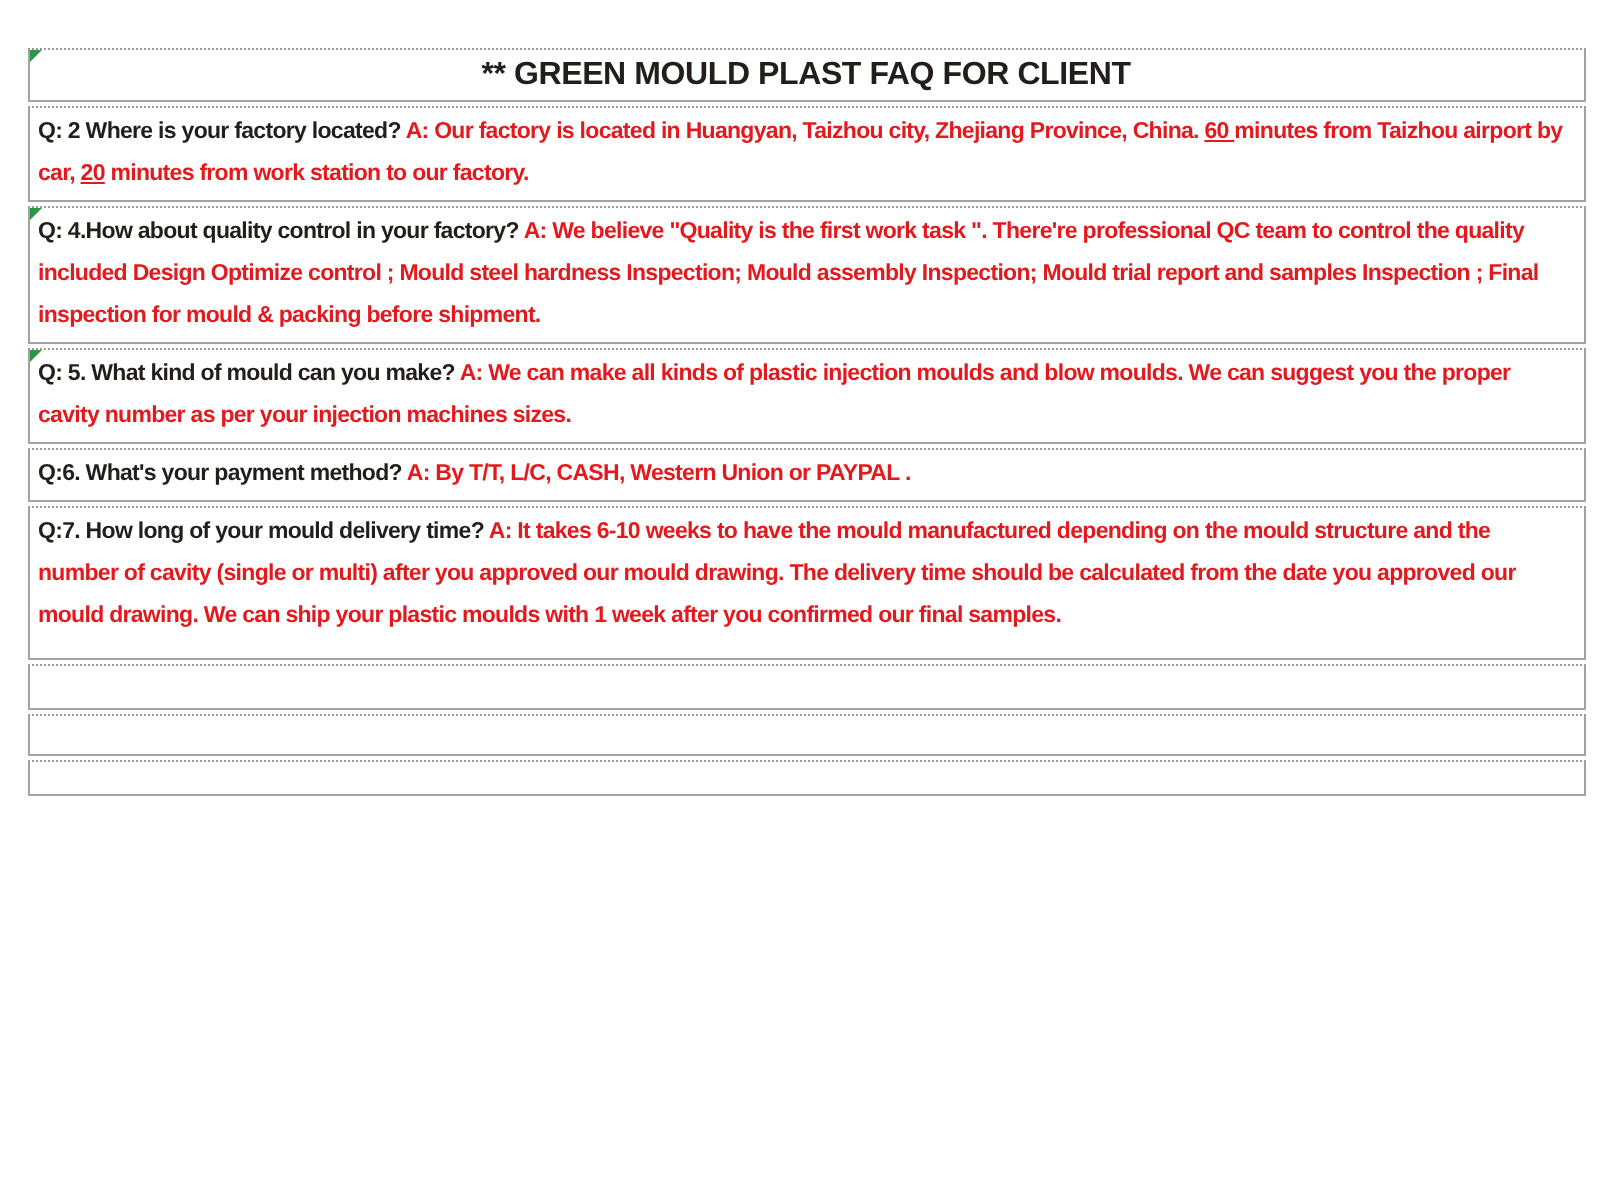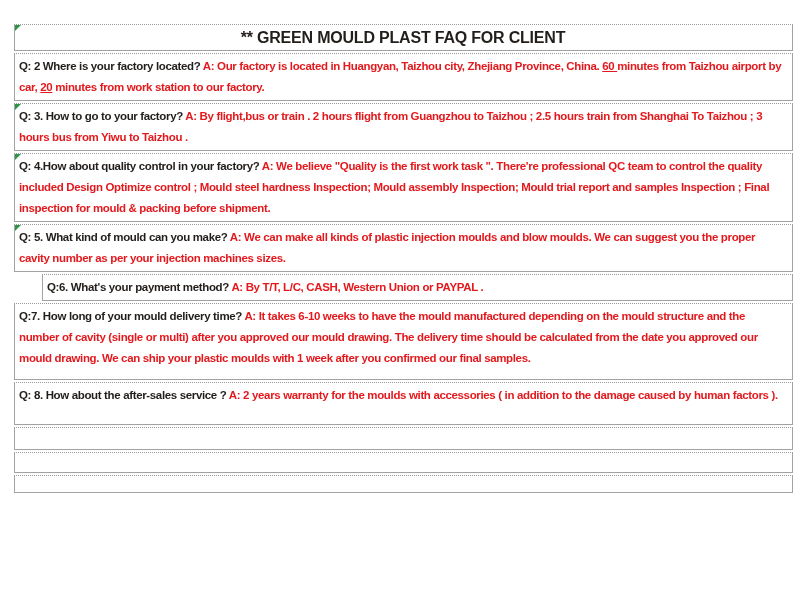--- a/index.html
+++ b/index.html
@@ -43,23 +43,21 @@
     border-right:6px solid transparent;
   }
 </style>
 </head>
 <body>
 
 <div class="page">
   <div class="faq-table" id="faq-table">
       <div class="row title-row" style="min-height: 26px;"><span class="tri"></span><span>** GREEN MOULD PLAST FAQ FOR CLIENT</span></div>
       <div class="row" style="min-height: 48px;"><span class="q">Q: 2 Where is your factory located? </span><span class="a">A: Our factory is located in Huangyan, Taizhou city, Zhejiang Province, China. </span><span class="a u">60 </span><span class="a">minutes from Taizhou airport by car, </span><span class="a u">20</span><span class="a"> minutes from work station to our factory.</span></div>
-      <div class="row" style="min-height: 45px;"><span class="tri"></span><span class="q">Q: 3. How to go to your factory? </span><span class="a">A: By flight,bus or train . 2 hours flight from Guangzhou to Taizhou ; 2.5 hours train from Shanghai To Taizhou ; 3 hours bus from Yiwu to Taizhou .</span></div>
       <div class="row" style="min-height: 66px;"><span class="tri"></span><span class="q">Q: 4.How about quality control in your factory? </span><span class="a">A: We believe "Quality is the first work task ". There're professional QC team to control the quality included Design Optimize control ;  Mould steel hardness Inspection; Mould assembly Inspection;  Mould trial report and samples Inspection ; Final inspection for mould &amp; packing before shipment.</span></div>
       <div class="row" style="min-height: 41px;"><span class="tri"></span><span class="q">Q: 5. What kind of mould can you make? </span><span class="a">A:  We can make all kinds of plastic injection moulds and blow moulds. We can suggest you the proper cavity number as per your injection machines sizes.</span></div>
-      <div class="row" style="min-height: 26px; margin-left: 28px;"><span class="q">Q:6. What's your payment method? </span><span class="a">A: By T/T, L/C, CASH, Western Union or PAYPAL .</span></div>
+      <div class="row" style="min-height: 26px;"><span class="q">Q:6. What's your payment method? </span><span class="a">A: By T/T, L/C, CASH, Western Union or PAYPAL .</span></div>
       <div class="row" style="min-height: 77px;"><span class="q">Q:7. How long of your mould delivery time? </span><span class="a">A:  It takes 6-10 weeks to have the mould manufactured depending on the mould structure and the number of cavity (single or multi) after you approved our mould drawing. The delivery time should be calculated from the date you approved our mould drawing. We can ship your plastic moulds with 1 week after you confirmed our final samples.</span></div>
-      <div class="row" style="min-height: 43px;"><span class="q">Q: 8. How about the after-sales service ? </span><span class="a">A: 2 years warranty for the moulds with accessories ( in addition to the damage caused by human factors ).</span></div>
       <div class="row" style="min-height: 23px;"></div>
       <div class="row" style="min-height: 21px;"></div>
       <div class="row" style="min-height: 18px;"></div>
     </div>
 </div>
 
 </body></html>

